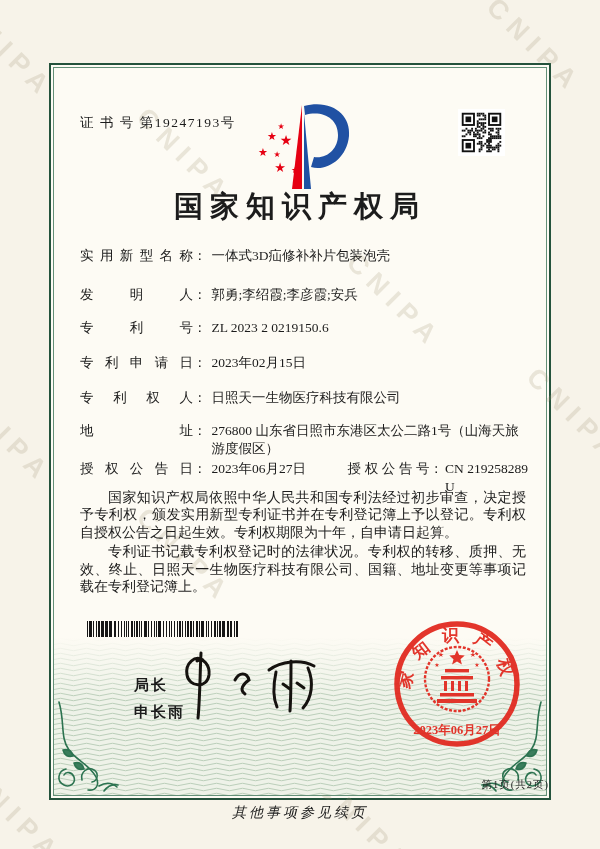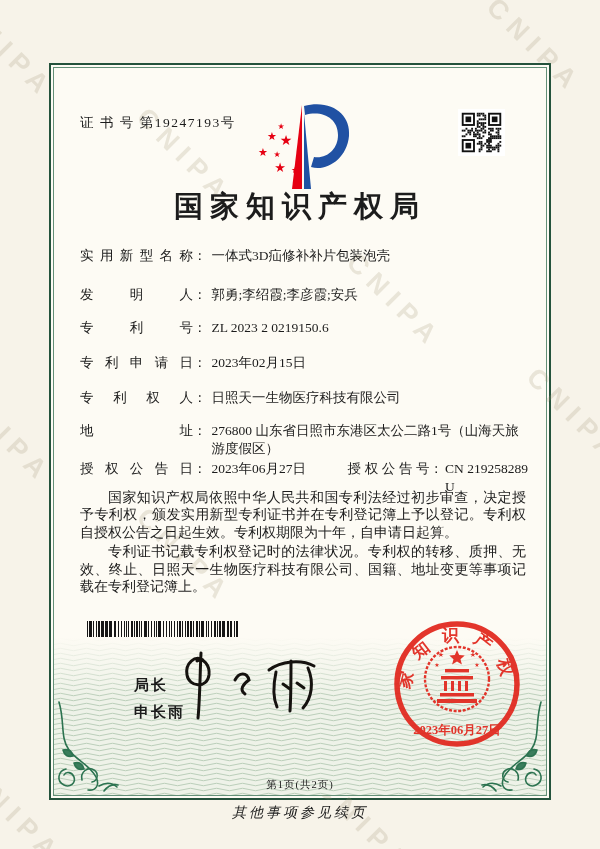--- a/index.html
+++ b/index.html
@@ -51,21 +51,21 @@
   
   .barcode{position:absolute;left:36px;top:556px;width:156px;height:16px;}
   .director{position:absolute;left:39px;top:606px;
     font-family:"Liberation Sans","DejaVu Sans",sans-serif;
     font-weight:bold;font-size:15px;line-height:27px;letter-spacing:2px;margin-left:44px;}
   .signature{position:absolute;left:122px;top:585px;width:155px;height:72px;}
   .seal{position:absolute;left:341px;top:552px;width:130px;height:140px;}
   .ornament{position:absolute;bottom:4px;width:74px;height:102px;}
   .orn-left{left:4px;}
   .orn-right{right:4px;transform:scaleX(-1);}
-  .page-info{position:absolute;left:0;top:713px;width:100%;text-align:center;font-size:10.5px;letter-spacing:1px;}
+  .page-info{position:absolute;left:0;top:713px;width:100%;text-align:right;font-size:10.5px;letter-spacing:1px;}
   .continuation{position:absolute;left:0;top:804px;width:100%;text-align:center;
     font-size:14px;font-style:italic;letter-spacing:3px;}
 </style>
 </head>
 <body>
 
 <div class="frame">
   <div class="frame-inner"></div>
 
   <span class="watermark" style="left:-77px;top:-68px">CNIPA</span>

